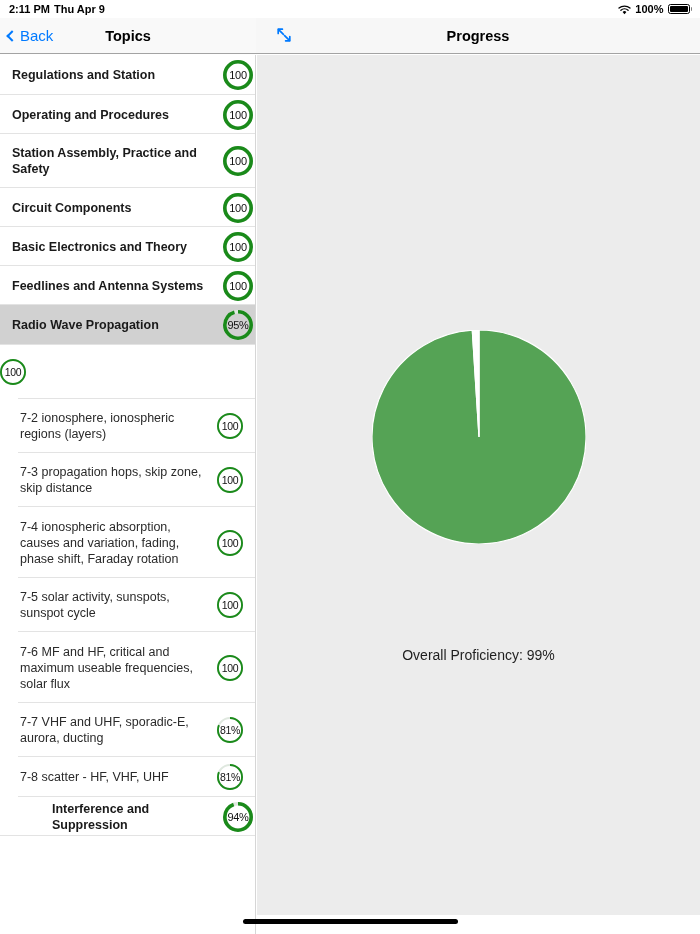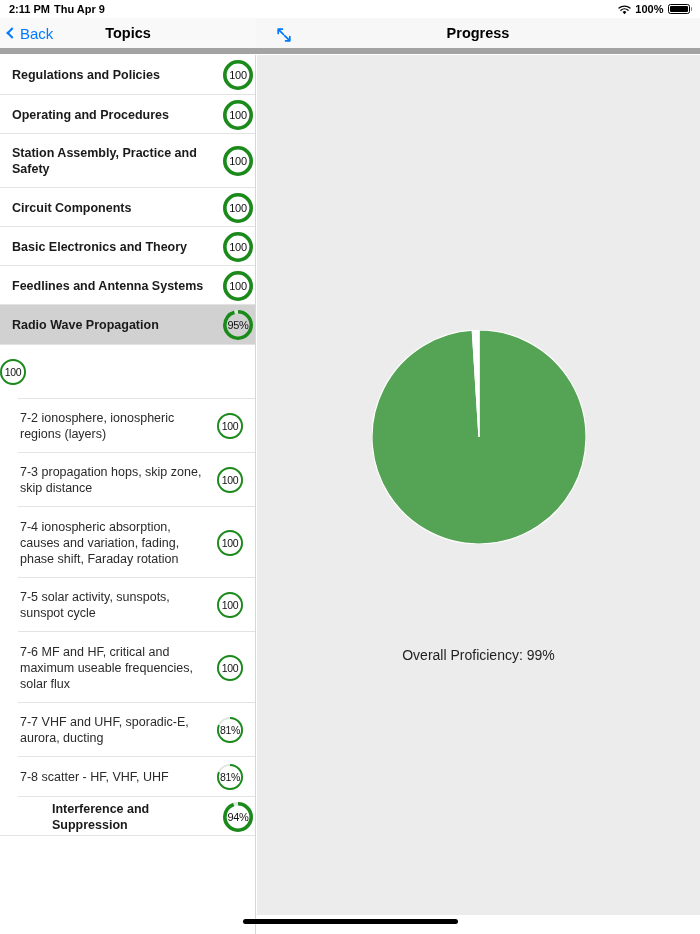--- a/index.html
+++ b/index.html
@@ -29,21 +29,21 @@
     width:22px; height:10px; border:1px solid #000; border-radius:2.5px;
     padding:1px; display:flex;
   }
   .batt-fill { background:#000; width:100%; border-radius:1px; }
   .batt-cap { width:1.5px; height:4px; background:#000; border-radius:0 1px 1px 0; margin-left:1px; opacity:.5; }
 
   
   .navbar {
     position:absolute; top:18px; height:36px;
     background:#f9f9f9;
-    border-bottom:6px solid #a3a3a3;
+    border-bottom:1px solid #a3a3a3;
     display:flex; align-items:center;
     z-index:15;
   }
   .navbar-left  { left:0;   width:256px; background:#f9f9f9; }
   .navbar-right { left:256px; width:444px; background:#f7f7f7; }
 
   .back-btn {
     position:absolute; left:8px;
     display:flex; align-items:center; gap:2px;
     color:#007aff; font-size:15px; cursor:pointer;
@@ -165,21 +165,21 @@
         <path d="M4.6 4.6 L9.4 9.4" stroke="#007aff" stroke-width="1.7" fill="none" stroke-linecap="round"></path>
         <path d="M11.6 15.8 H15.8 V11.6" stroke="#007aff" stroke-width="1.7" fill="none" stroke-linecap="round" stroke-linejoin="round"></path>
         <path d="M15.4 15.4 L10.6 10.6" stroke="#007aff" stroke-width="1.7" fill="none" stroke-linecap="round"></path>
       </svg>
     </div>
     <div class="nav-title">Progress</div>
   </div>
 
   <div class="sidebar" id="topics-list">
       <div class="row top" style="height: 40px;">
-        <div class="row-label">Regulations and Policies</div>
+        <div class="row-label">Regulations and Station</div>
         <div class="badge-wrap">
           <div class="badge">
             <svg width="30" height="30" viewBox="0 0 30 30">
     <circle cx="15" cy="15" r="13.2" fill="none" stroke="#dfe8df" stroke-width="3.6"></circle>
     <circle cx="15" cy="15" r="13.2" fill="none" stroke="#1a8a1a" stroke-width="3.6" stroke-dasharray="82.93804605477052 1.4210854715202004e-14" stroke-dashoffset="0" transform="rotate(-90 15 15)"></circle>
   </svg>
             <div class="badge-text">100</div>
           </div>
         </div>
         <div class="sep"></div>

